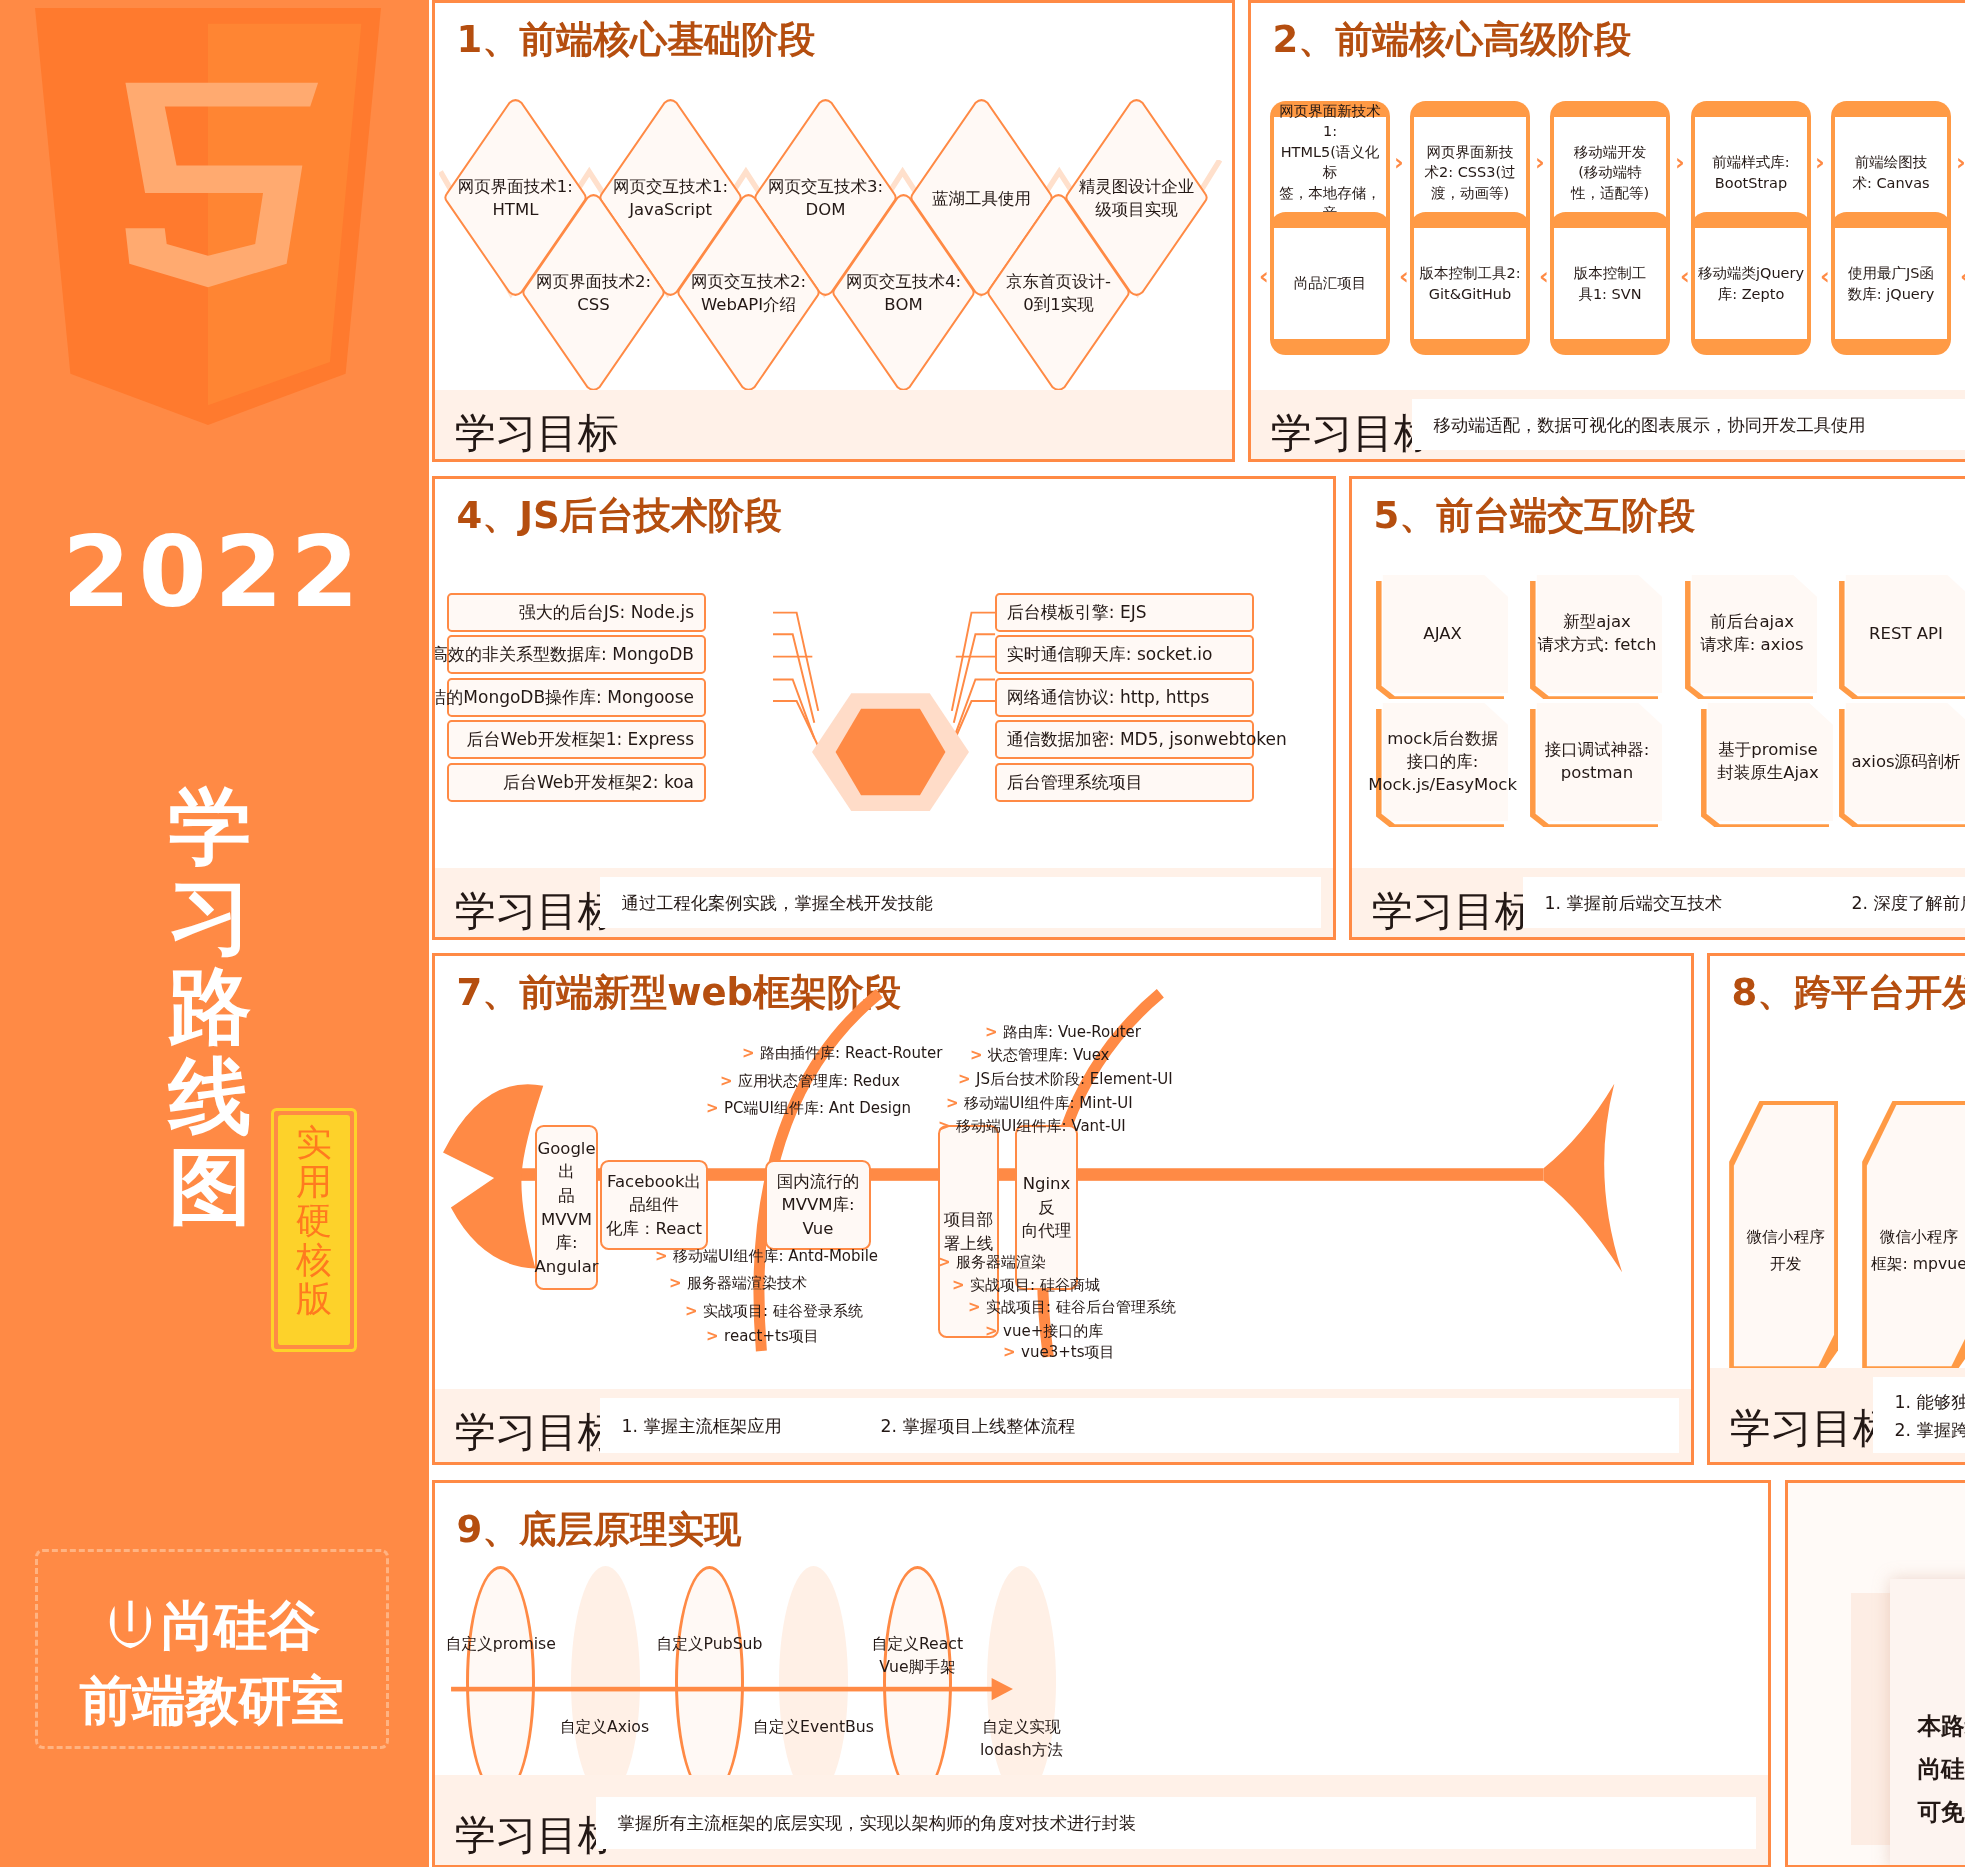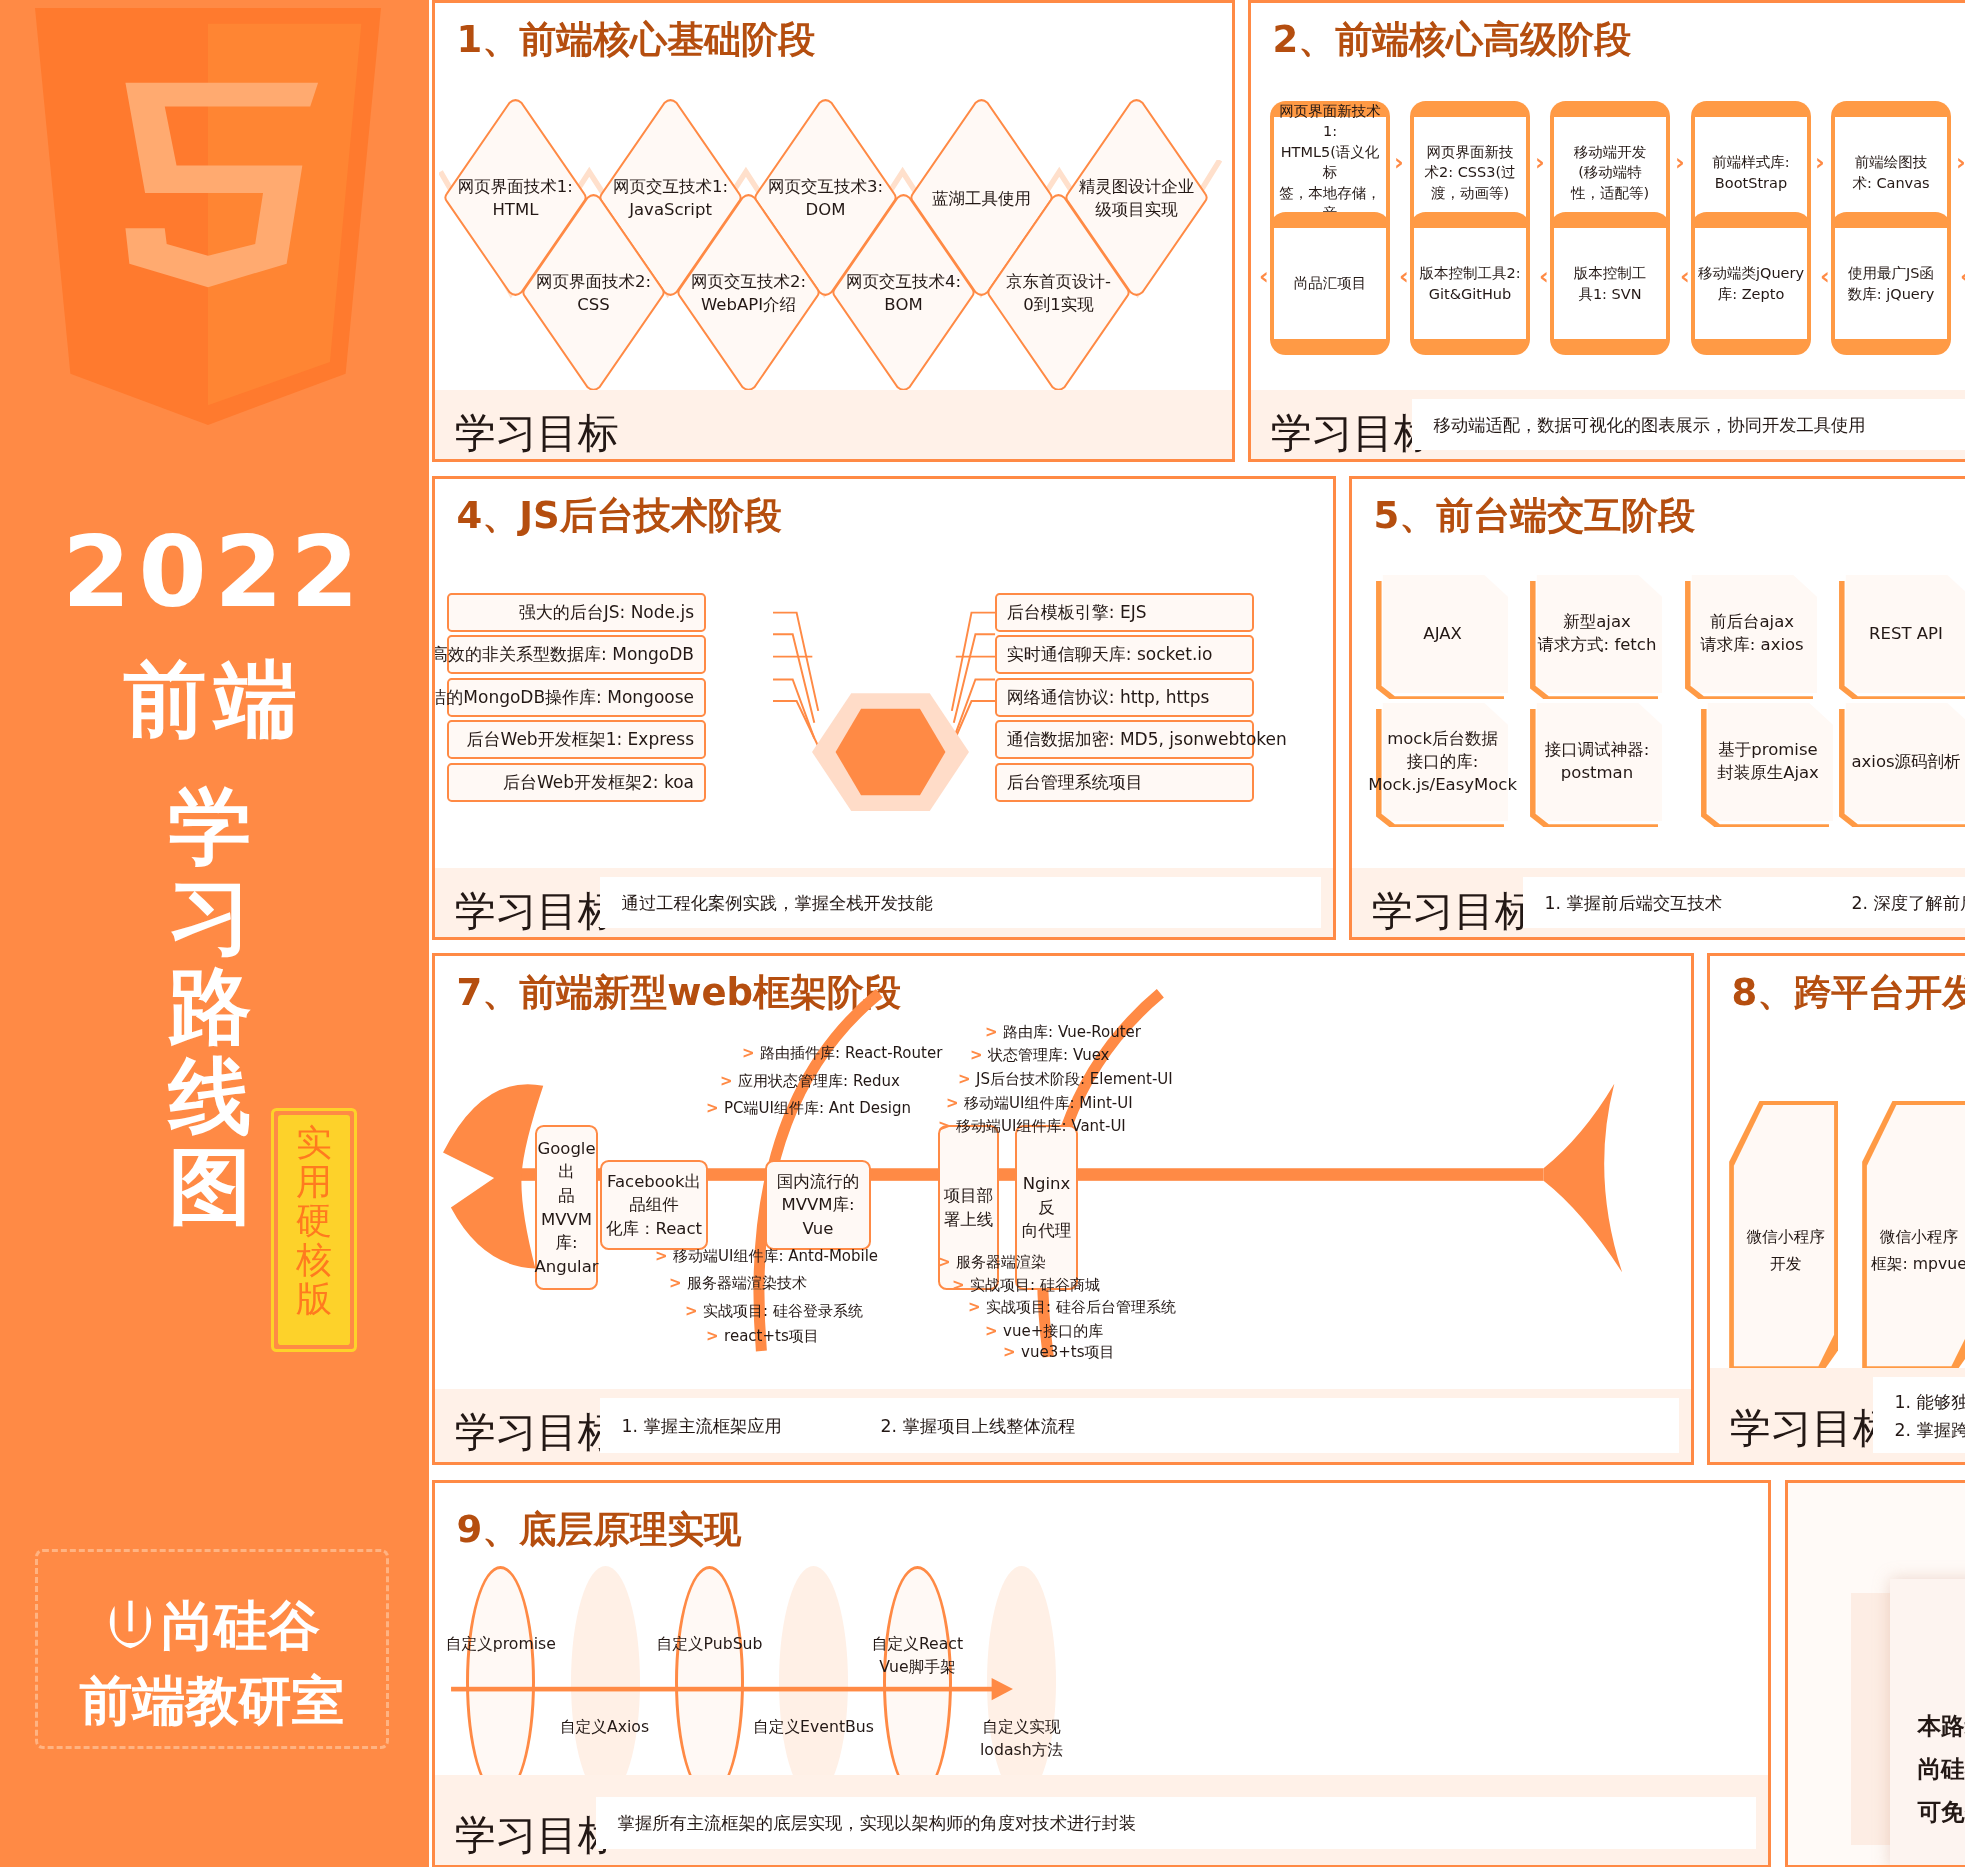--- a/index.html
+++ b/index.html
@@ -58,21 +58,20 @@
 </head>
 <body>
 
 <div id="sidebar">
   <svg class="h5shield" viewBox="0 0 880 1060">
     <polygon points="0,0 880,0 790,930 440,1060 90,930" fill="#FF7A2E"></polygon>
     <polygon points="440,40 830,40 750,900 440,1010" fill="#FF8533"></polygon>
     <polygon points="230,190 720,190 700,250 330,250 360,400 680,400 640,650 440,710 240,650 230,560 330,560 335,600 440,630 560,600 580,470 280,470" fill="#FFAA70"></polygon>
   </svg>
   <div class="sb-year">2022</div>
-  <div class="sb-fe">前端</div>
   <div class="sb-vert">
     <div>学</div>
     <div>习</div>
     <div>路</div>
     <div>线</div>
     <div>图</div>
   </div>
   <div class="stamp">
     <div class="stamp-in">
       <div>实</div>
@@ -380,21 +379,21 @@
     <path d="M1845,95 Q1480,400 1560,1020" fill="none" stroke="#FF8A45" stroke-width="28"></path>
   </svg>
   <div id="p7nodes">
       <div class="fbox" style="left: 100px; top: 169px; width: 63px; height: 165px; white-space: pre-line;">Google出
 品MVVM库:
 Angular</div>
       <div class="fbox" style="left: 165px; top: 204px; width: 108px; height: 90px; white-space: pre-line;">Facebook出品组件
 化库：React</div>
       <div class="fbox" style="left: 330px; top: 204px; width: 106px; height: 90px; white-space: pre-line;">国内流行的
 MVVM库: Vue</div>
-      <div class="fbox" style="left: 503px; top: 169px; width: 61px; height: 165px; white-space: pre-line;">项目部
+      <div class="fbox" style="left: 503px; top: 169px; width: 61px; height: 213px; white-space: pre-line;">项目部
 署上线</div>
       <div class="fbox" style="left: 580px; top: 169px; width: 63px; height: 165px; white-space: pre-line;">Nginx反
 向代理</div>
     </div>
   <div id="p7items">
       <div class="fitem" style="left: 307px; top: 88px;"><b>&gt;</b><span>路由插件库: React-Router</span></div>
       <div class="fitem" style="left: 285px; top: 116px;"><b>&gt;</b><span>应用状态管理库: Redux</span></div>
       <div class="fitem" style="left: 271px; top: 143px;"><b>&gt;</b><span>PC端UI组件库: Ant Design</span></div>
       <div class="fitem" style="left: 220px; top: 291px;"><b>&gt;</b><span>移动端UI组件库: Antd-Mobile</span></div>
       <div class="fitem" style="left: 234px; top: 318px;"><b>&gt;</b><span>服务器端渲染技术</span></div>

